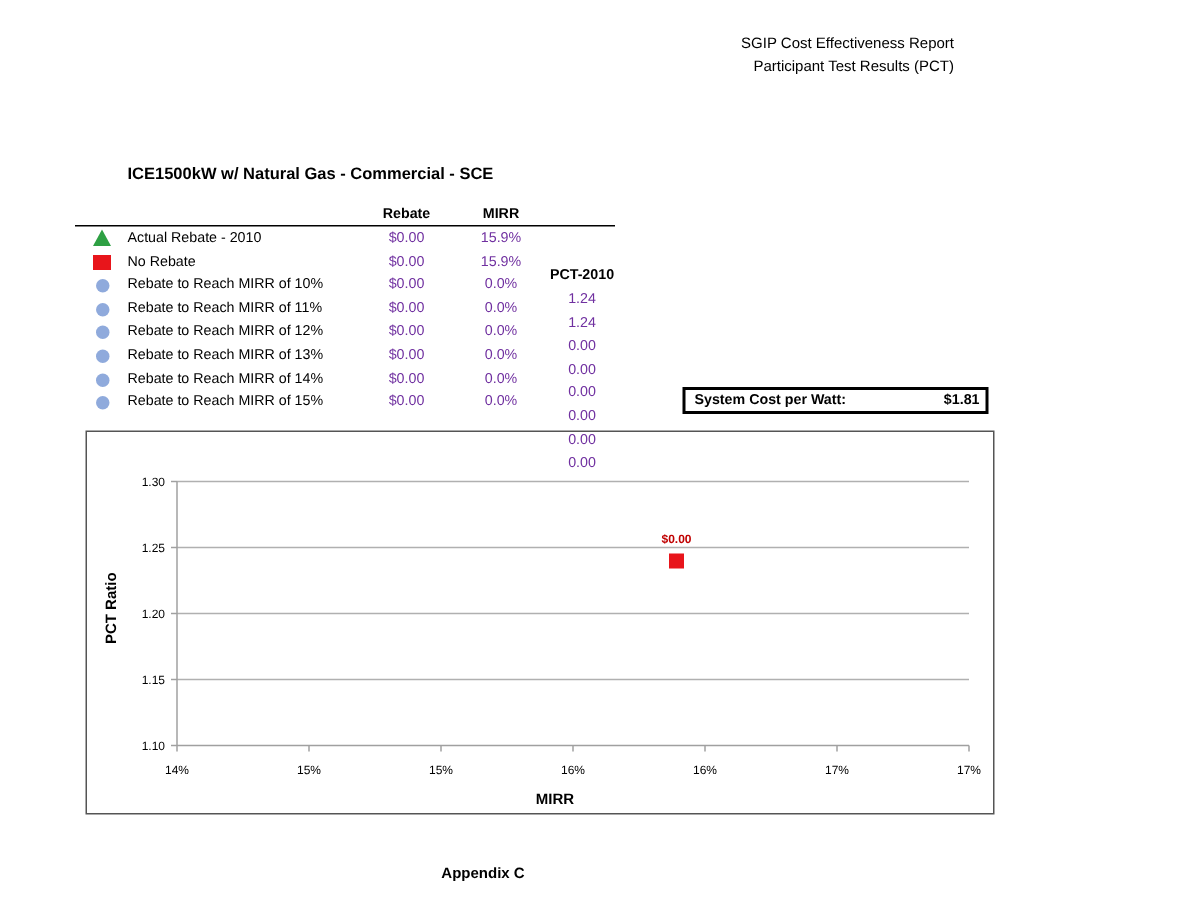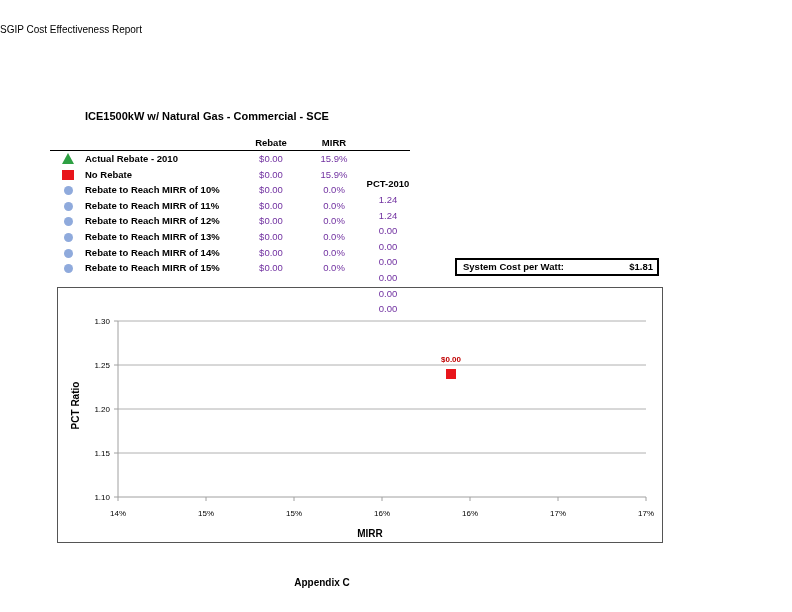--- a/index.html
+++ b/index.html
@@ -1,47 +1,48 @@
 <!DOCTYPE html>
 <html><head>
   <meta charset="utf-8">
   <style>
     html, body { margin: 0; padding: 0; background: #ffffff; }
     body { width: 792px; height: 612px; position: relative; overflow: hidden;
            font-family: "Liberation Sans", sans-serif; color: #000; }
     .abs { position: absolute; }
-    .title-block { left: 0; width: 636px; top: 23px; text-align: left; font-size: 10px; line-height: 14.5px; }
+    .title-block { left: 0; width: 636px; top: 23px; text-align: right; font-size: 10px; line-height: 14.5px; }
     .subtitle { left: 85px; top: 110px; font-size: 11px; font-weight: bold; }
     .tbl { left: 50px; top: 137px; width: 360px; }
     .tbl-head { position: relative; height: 13px; border-bottom: 1px solid #000; font-size: 9.5px; font-weight: bold; }
     .tbl-head span, .row span { position: absolute; text-align: center; }
     .c-rebate { left: 196px; width: 50px; }
     .c-mirr { left: 263px; width: 42px; }
     .c-pct { left: 313px; width: 50px; margin-top: 41px; }
     .row { position: relative; height: 15.6px; font-size: 9.5px; }
-    .row .lbl { left: 35px; top: 2px; font-weight: bold; text-align: right; }
+    .row .lbl { left: 35px; top: 2px; font-weight: normal; text-align: right; }
     .row .val { top: 2px; color: #7030a0; }
     .mk { position: absolute; left: 13px; top: 3px; }
     .mk-tri { width: 0; height: 0; border-left: 6px solid transparent; border-right: 6px solid transparent; border-bottom: 11px solid #2ea043; top: 2px; left: 12px; }
     .mk-sq { width: 12px; height: 10px; background: #e8151b; left: 12px; top: 3px; }
     .mk-dot { width: 9px; height: 9px; border-radius: 50%; background: #8faadc; left: 14px; top: 4px; }
     .cost-box { left: 455px; top: 258px; width: 200px; height: 14px; border: 2px solid #000; font-size: 9.5px; font-weight: bold; }
     .cost-box .l { position: absolute; left: 6px; top: 1px; }
     .cost-box .r { position: absolute; right: 4px; top: 1px; }
     .chart-frame { left: 57px; top: 287px; width: 606px; height: 256px; border: 1px solid #555; box-sizing: border-box; }
     .ylabel { left: 40px; top: 400px; font-size: 10px; font-weight: bold; transform: rotate(-90deg); transform-origin: center; width: 70px; text-align: center; }
     .xlabel { left: 330px; top: 528px; width: 80px; text-align: center; font-size: 10px; font-weight: bold; }
     .footer { left: 0; width: 644px; top: 577px; text-align: center; font-size: 10px; font-weight: bold; }
     svg text { font-family: "Liberation Sans", sans-serif; }
   </style>
 </head>
 <body>
 
 <div class="abs title-block">
   <div>SGIP Cost Effectiveness Report</div>
+  <div>Participant Test Results (PCT)</div>
 </div>
 
 <div class="abs subtitle">ICE1500kW w/ Natural Gas - Commercial - SCE</div>
 
 <div class="abs tbl">
   <div class="tbl-head">
     <span class="c-rebate">Rebate</span>
     <span class="c-mirr">MIRR</span>
     <span class="c-pct">PCT-2010</span>
   </div>

